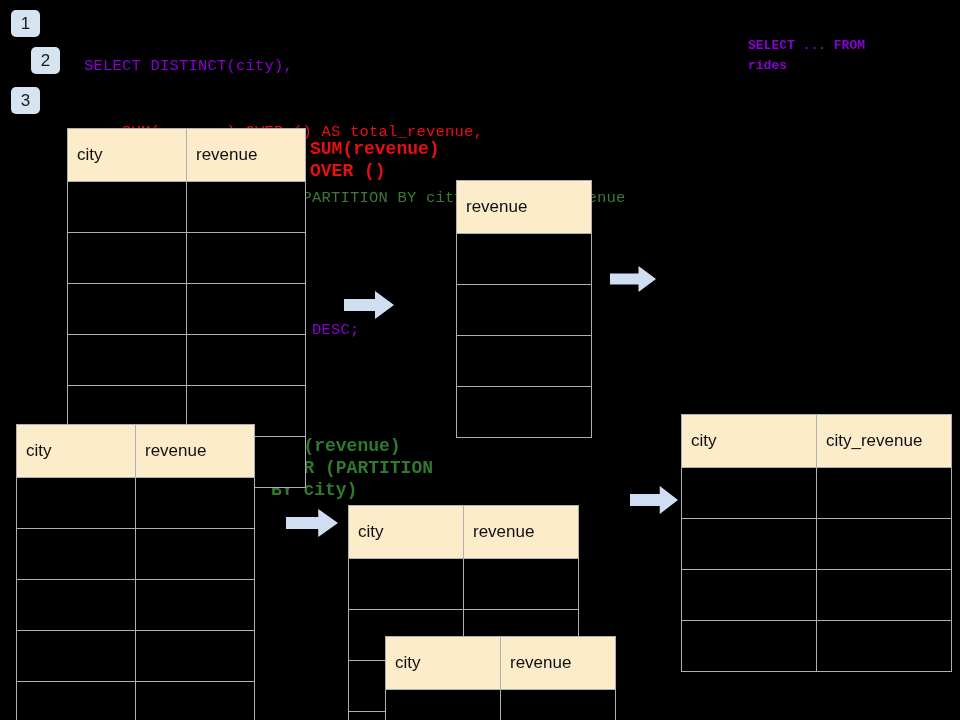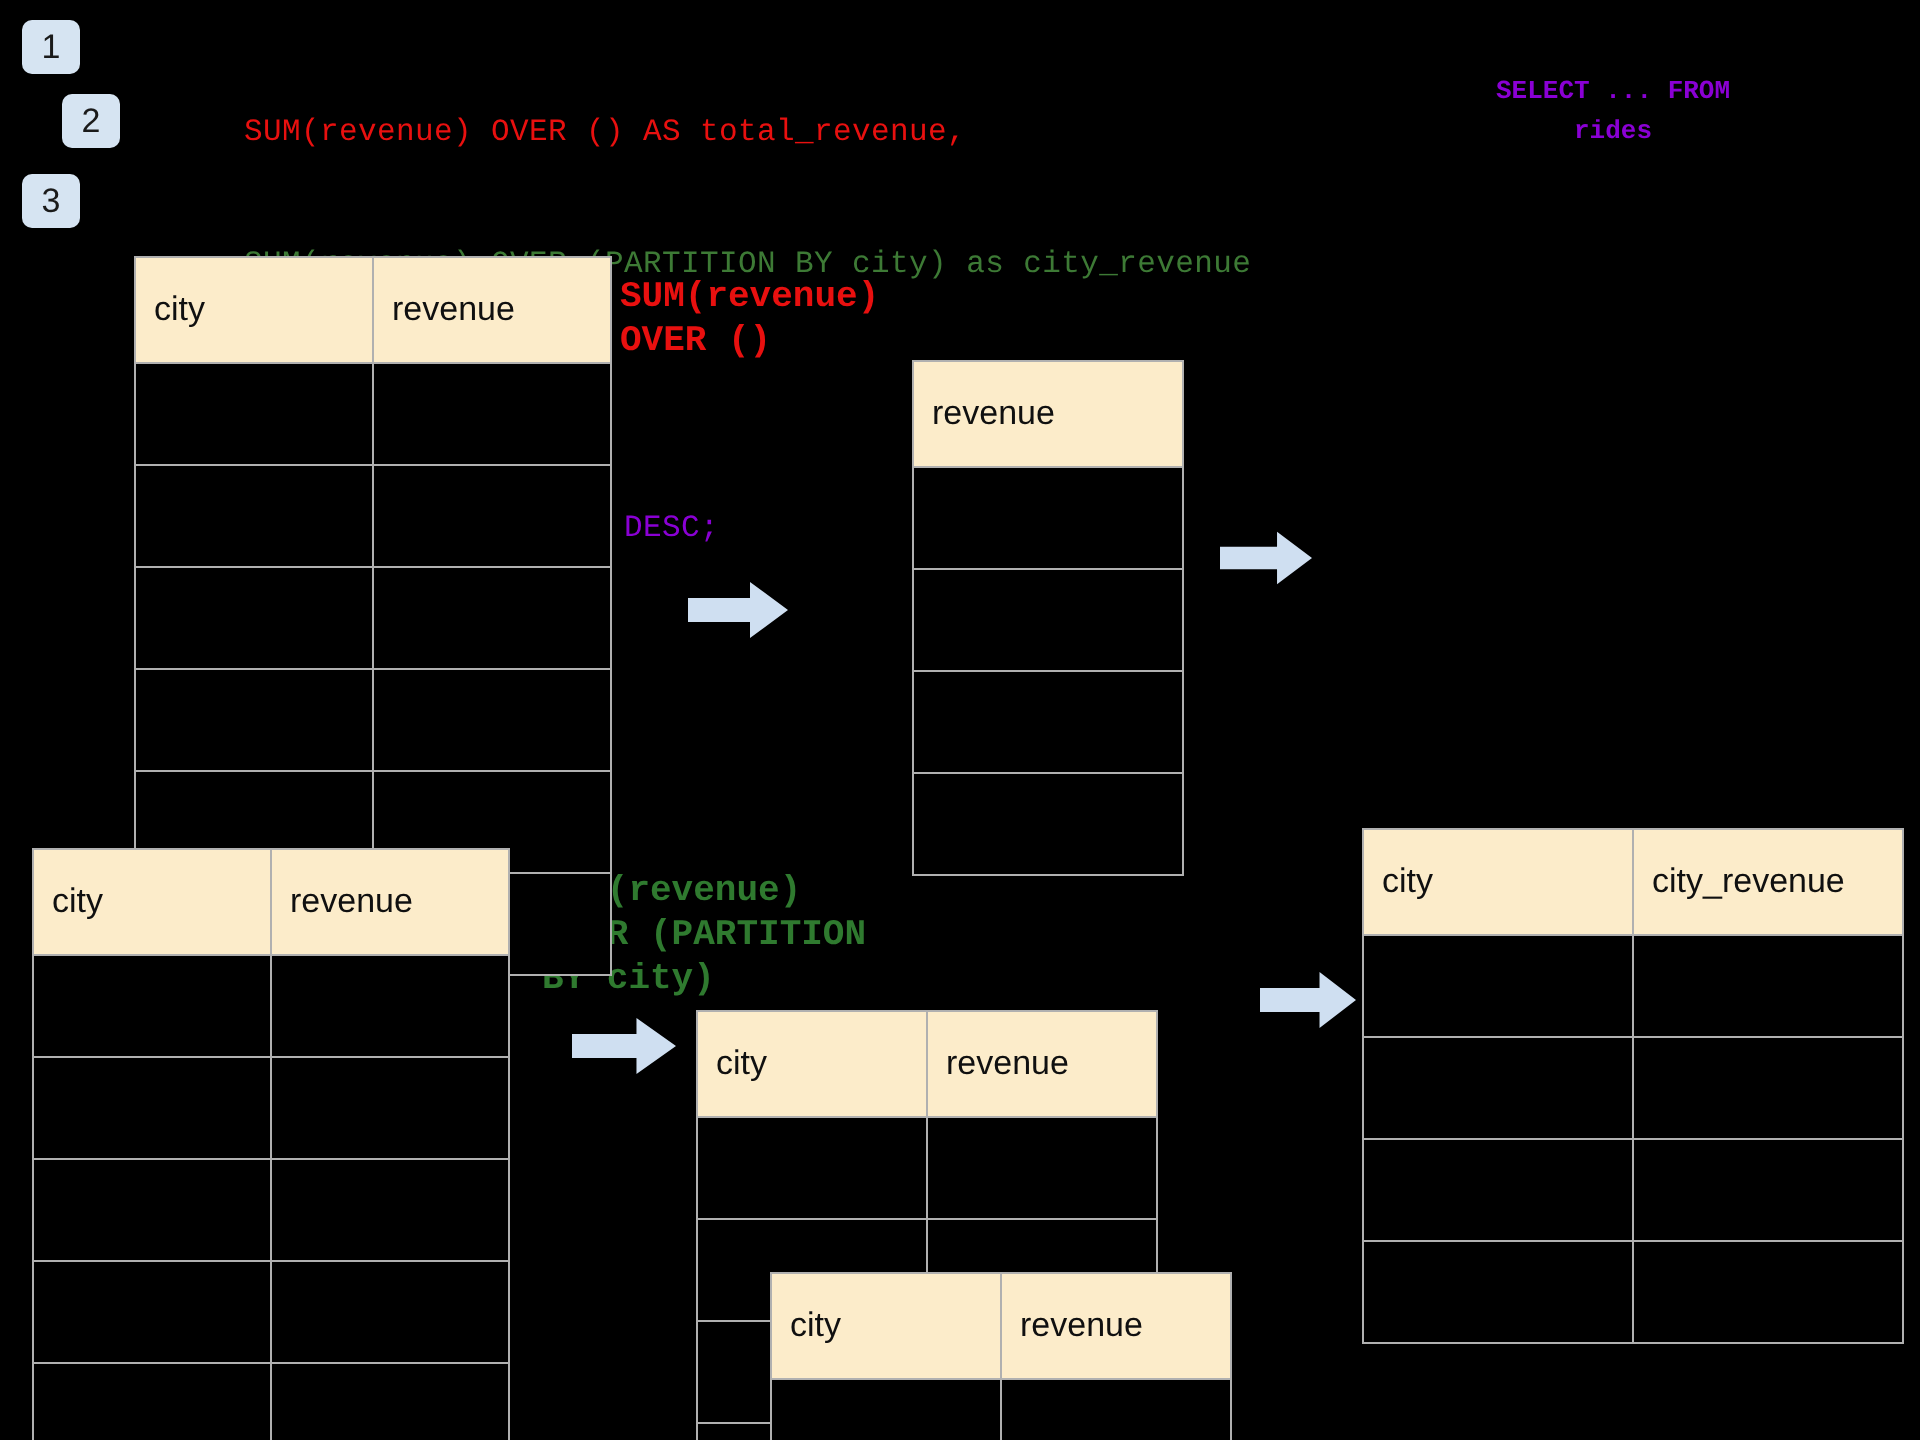--- a/index.html
+++ b/index.html
@@ -46,21 +46,20 @@
   .sql-main { left: 84px; top: 11px; }
   .sql-side {
     left: 748px; top: 36px;
     font-size: 13px;
     line-height: 20px;
     color: #8a00d4;
     font-family: "Liberation Mono", monospace;
     white-space: pre;
     position: absolute;
     font-weight: bold;
-    text-align: center;
   }
 
   
   .annot {
     position: absolute;
     font-family: "Liberation Mono", monospace;
     font-size: 18px;
     line-height: 22px;
     white-space: pre;
     font-weight: bold;
@@ -103,20 +102,21 @@
   .arrow { position: absolute; }
 </style>
 </head>
 <body>
 
 <div class="badge" style="left:11px;  top:10px;">1</div>
 <div class="badge" style="left:31px;  top:47px;">2</div>
 <div class="badge" style="left:11px;  top:87px;">3</div>
 
 <div class="code sql-main">
+  <div class="code-purple">SELECT DISTINCT(city),</div>
   <div class="code-red">    SUM(revenue) OVER () AS total_revenue,</div>
   <div class="code-green">    SUM(revenue) OVER (PARTITION BY city) as city_revenue</div>
   <div class="code-purple">  FROM rides</div>
   <div class="code-purple">  ORDER by city_revenue DESC;</div>
 </div>
 
 <div class="sql-side">SELECT ... FROM
 rides</div>
 
 <div class="annot annot-red">SUM(revenue)

